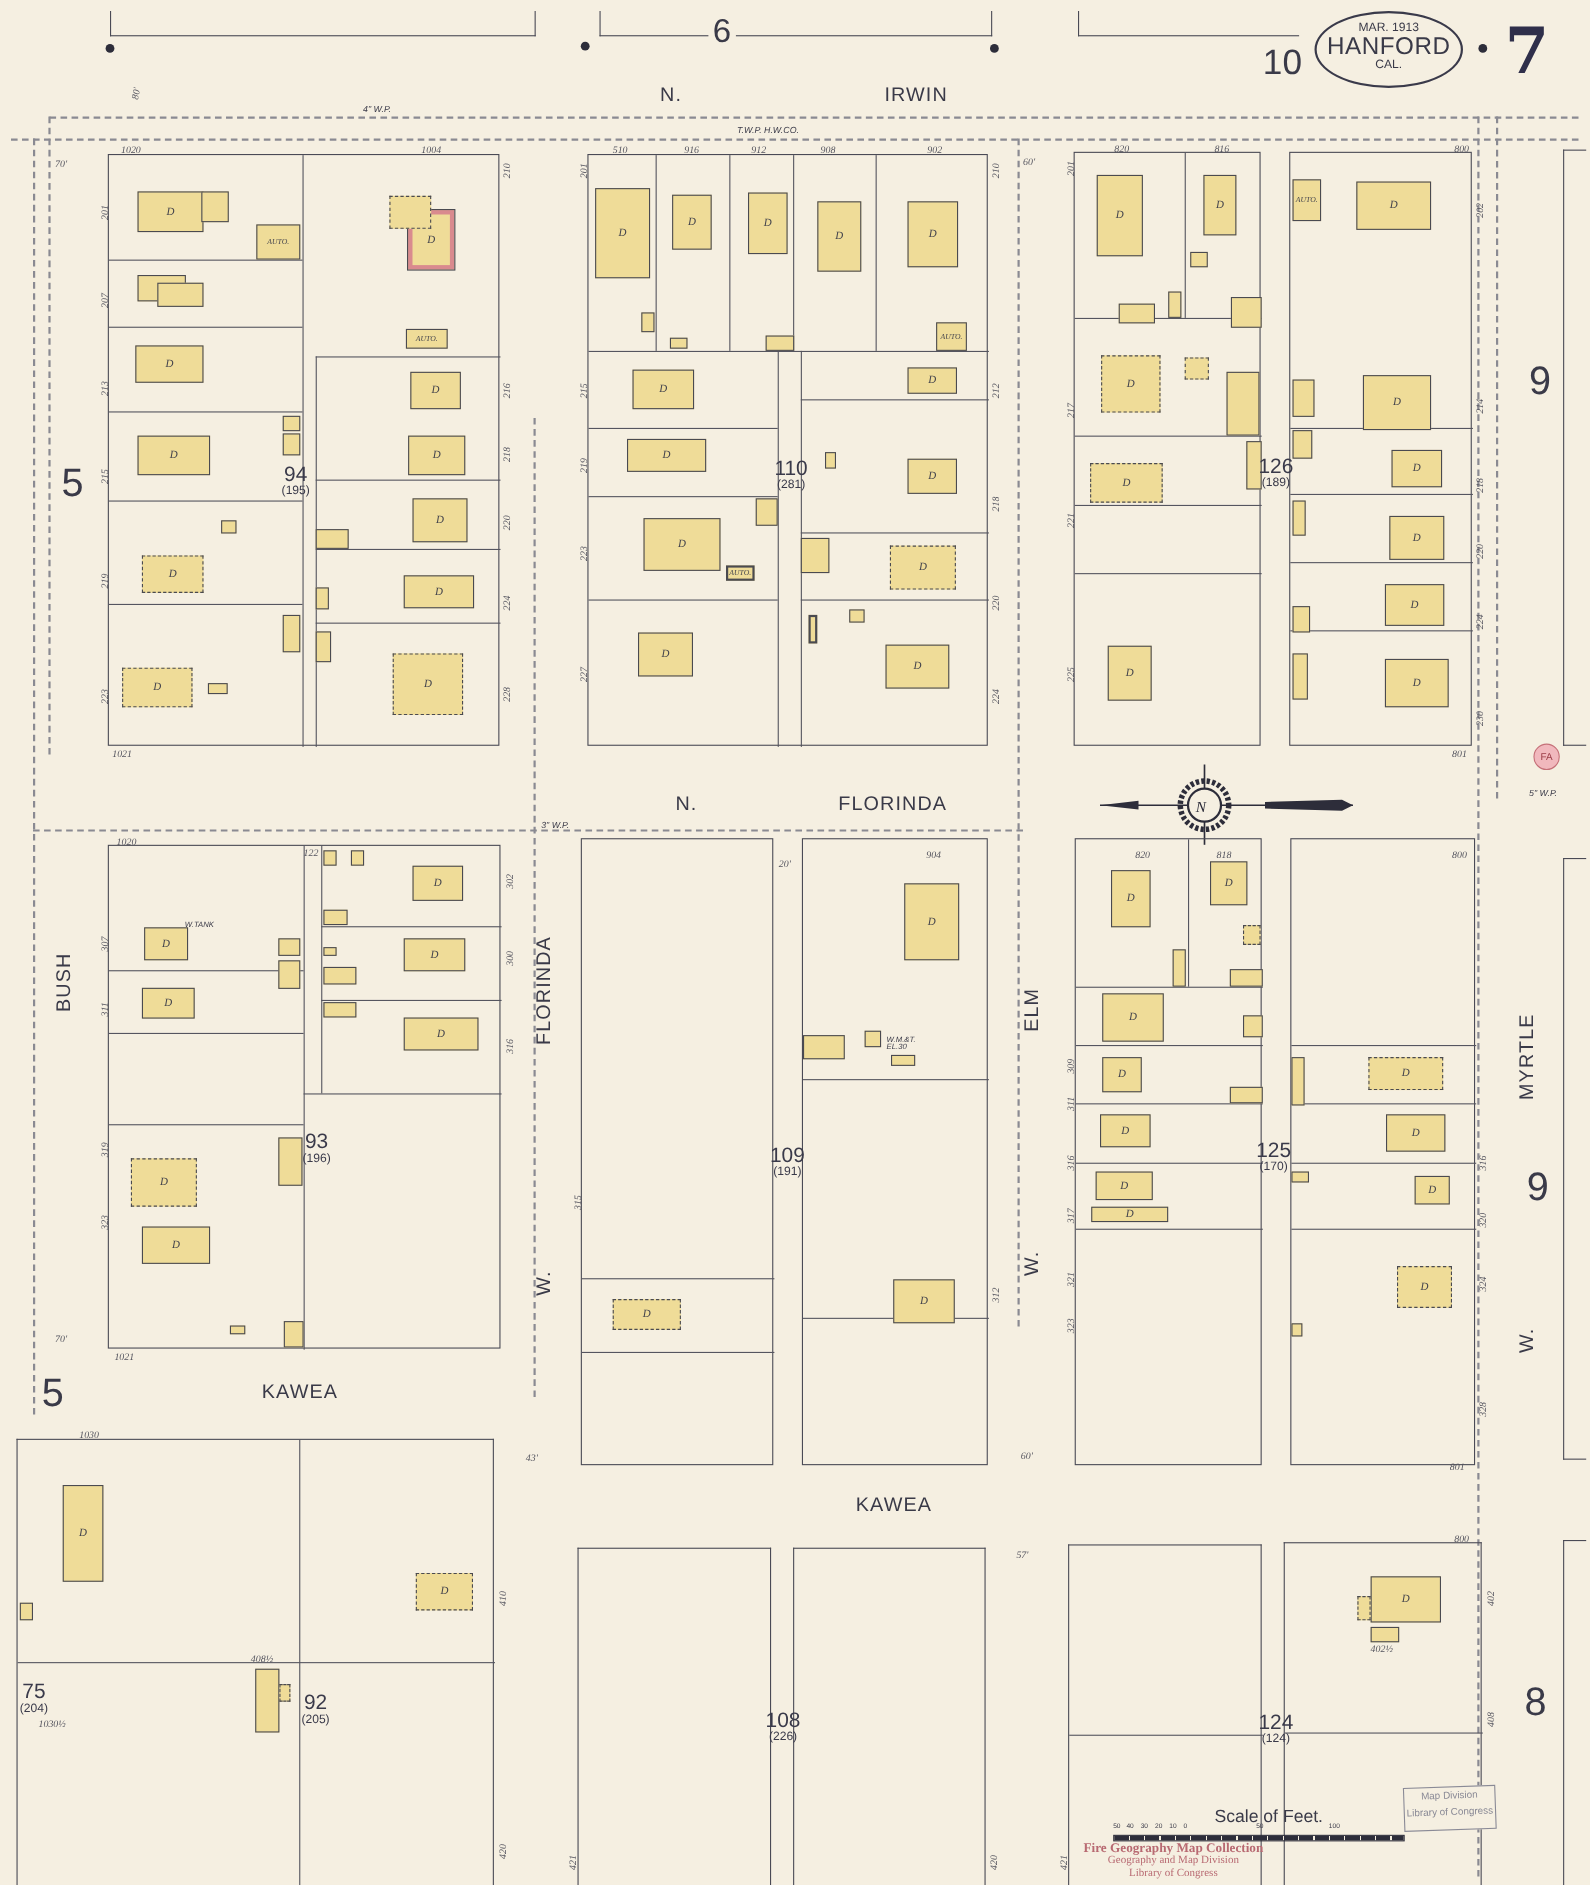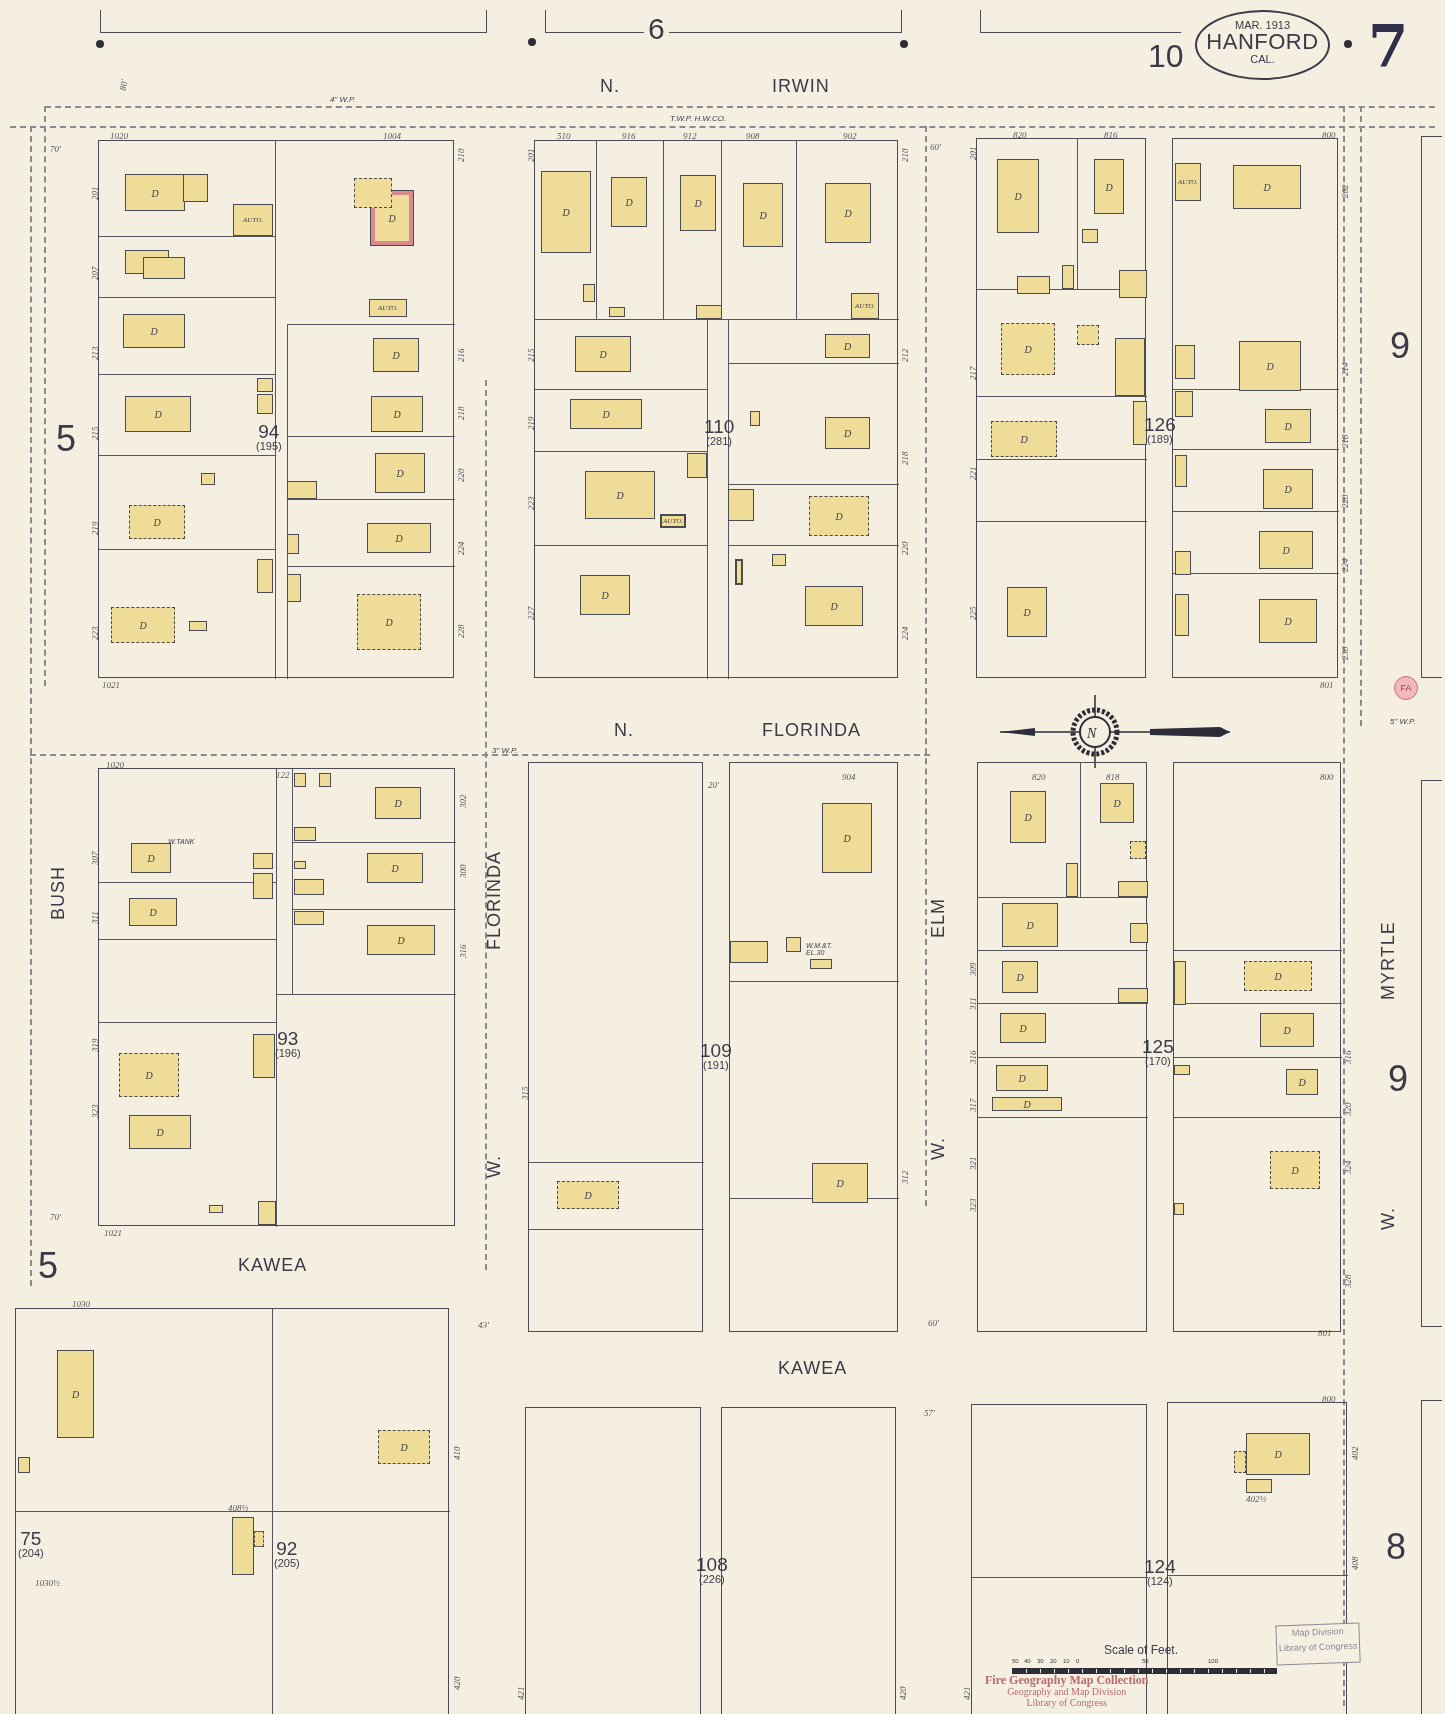--- a/index.html
+++ b/index.html
@@ -54,21 +54,21 @@
 <div class="dashed-v" style="left:925px;top:126px;height:1080px;"></div>
 <div class="dashed-v" style="left:1343px;top:106px;height:1600px;"></div>
 <div class="dashed-v" style="left:1360px;top:106px;height:620px;"></div>
 <div class="abs" style="left:330px;top:95px;font-size:8px;font-style:italic;">4" W.P.</div>
 <div class="abs" style="left:670px;top:114px;font-size:8px;font-style:italic;">T.W.P.  H.W.CO.</div>
 <div class="abs" style="left:492px;top:746px;font-size:8px;font-style:italic;">3" W.P.</div>
 <div class="abs" style="left:1390px;top:717px;font-size:8px;font-style:italic;">5" W.P.</div>
 <div class="abs" style="left:1394px;top:676px;width:22px;height:22px;border-radius:50%;background:#f1b8bd;border:1px solid #c57078;text-align:center;font-size:9px;line-height:22px;color:#9a3b45;">FA</div>
 
 <div class="street" style="left:600px;top:76px;">N.</div>
-<div class="street" style="left:772px;top:76px;">IRWIN</div>
+<div class="street" style="left:804px;top:76px;">IRWIN</div>
 <div class="street" style="left:614px;top:720px;">N.</div>
 <div class="street" style="left:762px;top:720px;">FLORINDA</div>
 <div class="street" style="left:238px;top:1255px;">KAWEA</div>
 <div class="street" style="left:778px;top:1358px;">KAWEA</div>
 <div class="street v" style="left:48px;top:920px;">BUSH</div>
 <div class="street v" style="left:484px;top:950px;">FLORINDA</div>
 <div class="street v" style="left:484px;top:1178px;">W.</div>
 <div class="street v" style="left:928px;top:938px;">ELM</div>
 <div class="street v" style="left:928px;top:1160px;">W.</div>
 <div class="street v" style="left:1378px;top:1000px;">MYRTLE</div>
@@ -505,21 +505,21 @@
   <div class="bldg dash" style="left:362px;top:121px;width:52px;height:34px;">
       <span class="d">D</span>
     </div>
   <div class="bldg xed" style="left:216px;top:208px;width:22px;height:58px;"></div>
   <div class="bldg dash" style="left:238px;top:222px;width:10px;height:16px;"></div>
 </div>
 <div class="blocknum" style="left:274px;top:1540px;"><span>92</span><small>(205)</small></div>
 <div class="blocknum" style="left:18px;top:1530px;"><span>75</span><small>(204)</small></div>
 <div class="addr" style="left:72px;top:1299px;">1030</div>
 <div class="addr" style="left:228px;top:1503px;">408½</div>
-<div class="addr" style="left:35px;top:1562px;margin-top:16px;">1030½</div>
+<div class="addr" style="left:35px;top:1562px;">1030½</div>
 <div class="addr v" style="left:452px;top:1460px;">410</div>
 <div class="addr v" style="left:452px;top:1690px;">420</div>
 
 <div class="block" style="left:525px;top:1407px;width:176px;height:307px;border-bottom:none;"></div>
 <div class="block" style="left:721px;top:1407px;width:175px;height:307px;border-bottom:none;"></div>
 <div class="blocknum" style="left:696px;top:1556px;"><span>108</span><small>(226)</small></div>
 <div class="addr v" style="left:516px;top:1700px;">421</div>
 <div class="addr v" style="left:898px;top:1700px;">420</div>
 
 <div class="block" style="left:971px;top:1404px;width:176px;height:310px;border-bottom:none;">
@@ -542,21 +542,21 @@
 
 <div class="addr" style="left:118px;top:80px;transform:rotate(-80deg);">80'</div>
 <div class="addr" style="left:930px;top:142px;">60'</div>
 <div class="addr" style="left:50px;top:144px;">70'</div>
 <div class="addr" style="left:50px;top:1212px;">70'</div>
 <div class="addr" style="left:924px;top:1408px;">57'</div>
 <div class="addr" style="left:478px;top:1320px;">43'</div>
 <div class="addr" style="left:928px;top:1318px;">60'</div>
 
 <div class="abs" style="left:1012px;top:1638px;width:320px;height:50px;">
-  <div style="position:absolute;left:92px;top:5px;font-size:12px;">Scale of Feet.</div>
+  <div style="position:absolute;left:92px;top:5px;font-size:16px;">Scale of Feet.</div>
   <div style="position:absolute;left:0;top:20px;font-size:6px;">50</div>
   <div style="position:absolute;left:12px;top:20px;font-size:6px;">40</div>
   <div style="position:absolute;left:25px;top:20px;font-size:6px;">30</div>
   <div style="position:absolute;left:38px;top:20px;font-size:6px;">20</div>
   <div style="position:absolute;left:51px;top:20px;font-size:6px;">10</div>
   <div style="position:absolute;left:64px;top:20px;font-size:6px;">0</div>
   <div style="position:absolute;left:130px;top:20px;font-size:6px;">50</div>
   <div style="position:absolute;left:196px;top:20px;font-size:6px;">100</div>
   <div style="position:absolute;left:0;top:30px;width:265px;height:6px;background:repeating-linear-gradient(to right,#2d2d3a 0 13px,#f5efe1 13px 14px);border:1px solid #2d2d3a;box-sizing:border-box;"></div>
 </div>

